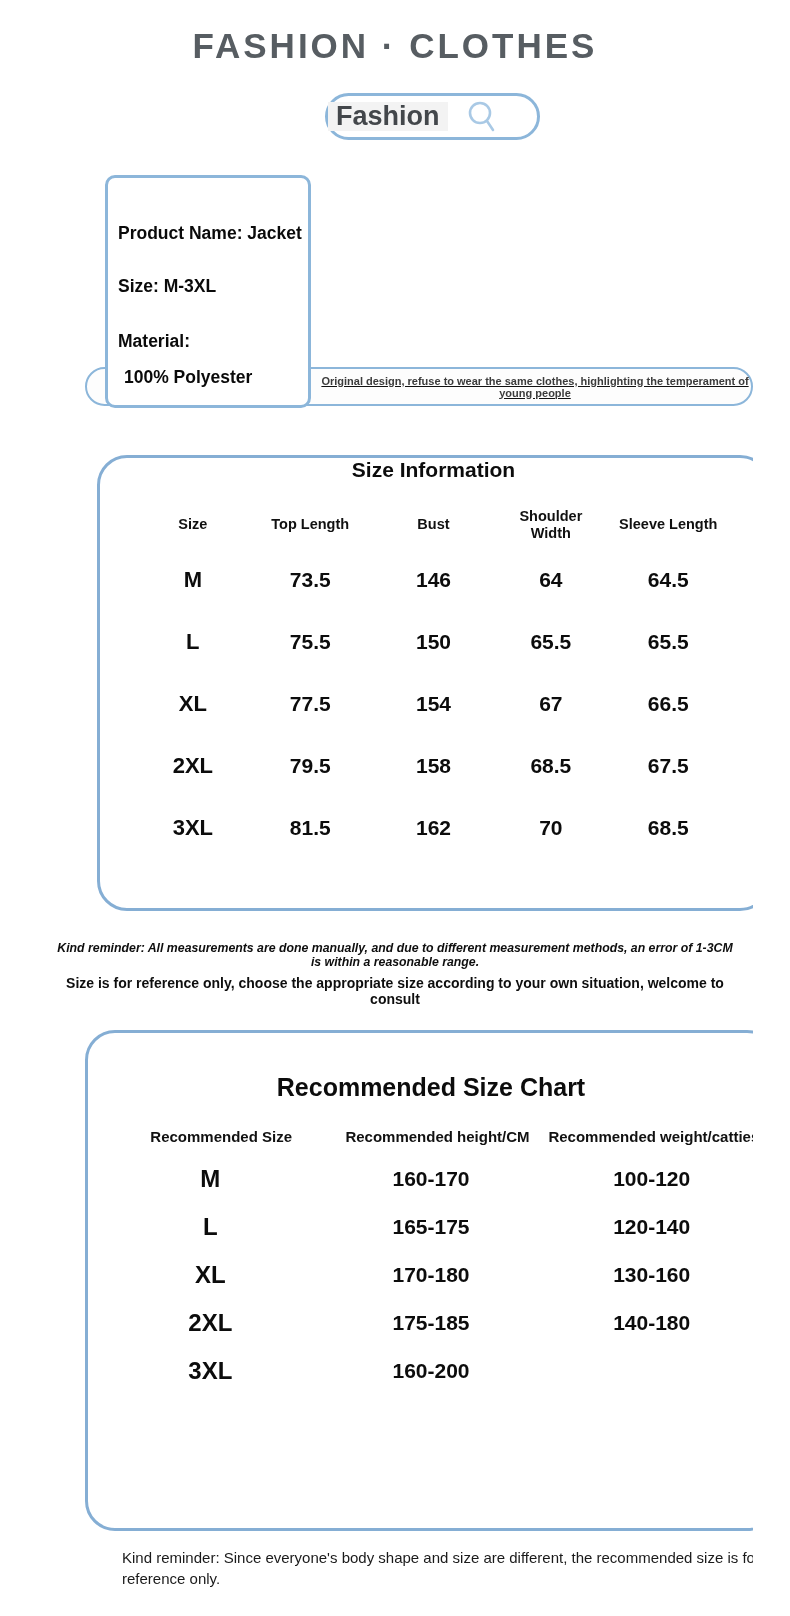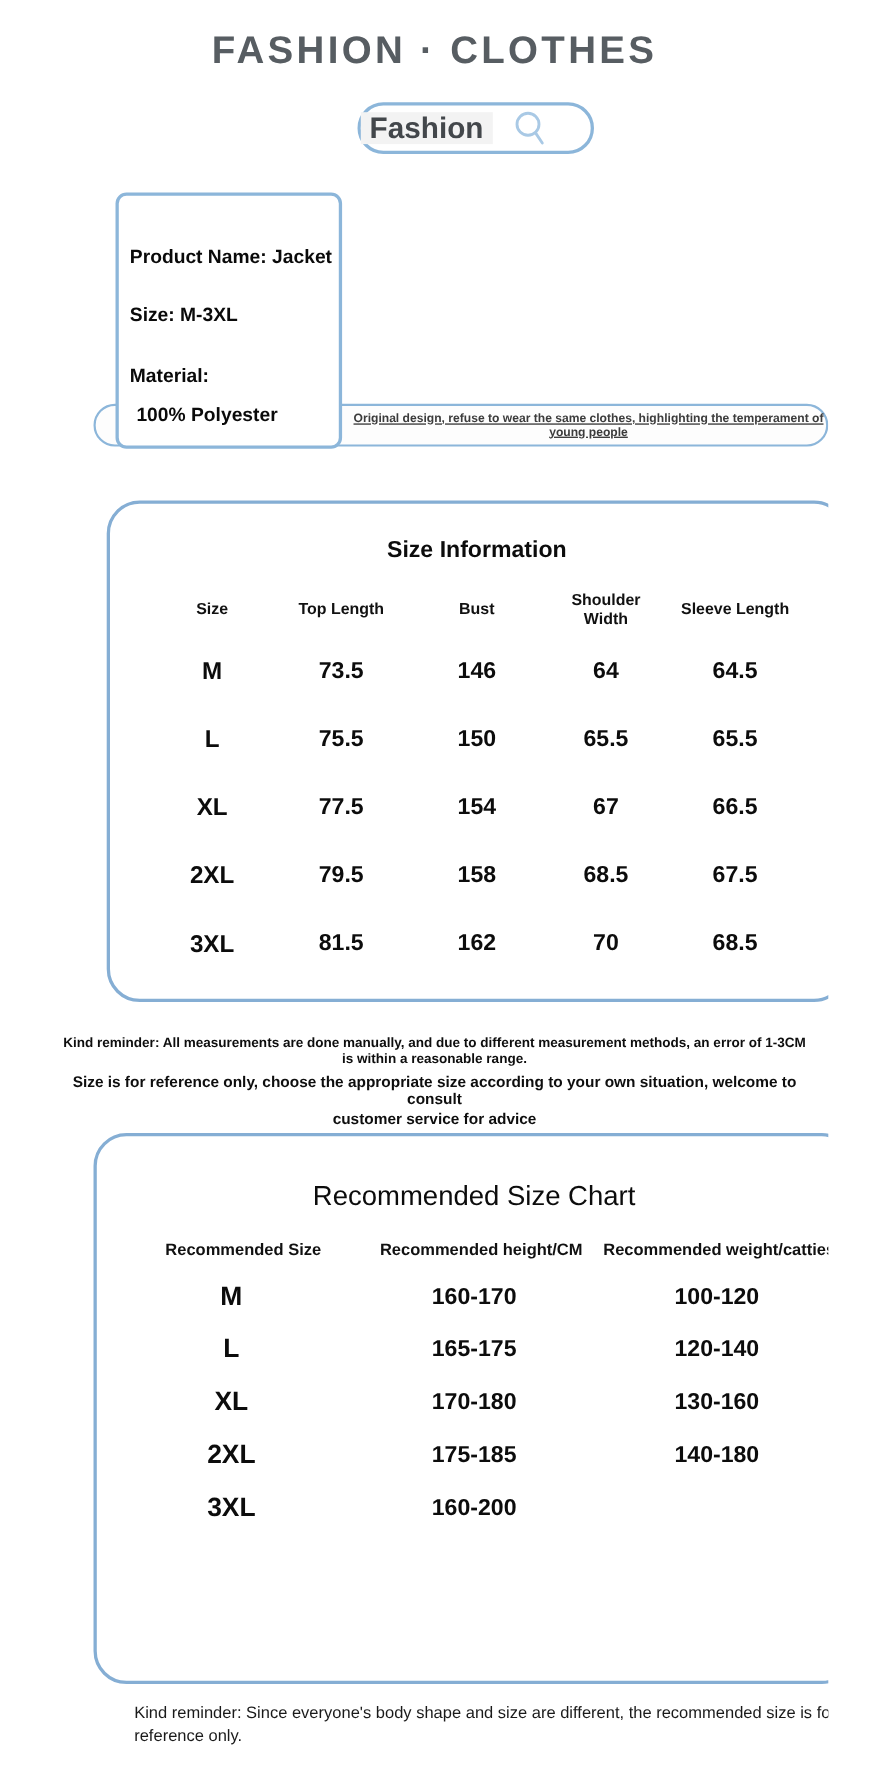--- a/index.html
+++ b/index.html
@@ -29,41 +29,41 @@
 
   
   .banner { position:absolute; top:367px; left:48px; width:668px; height:39px;
             border:2px solid #8cb6da; border-radius:20px; background:#fdfdfd; z-index:1;
             display:flex; align-items:center;text-decoration:underline; }
   .banner-text { margin-left:232px; flex:1; text-align:center; font-size:11px; font-weight:600; color:#3c3c3c; }
 
   
   .size-box { position:absolute; top:455px; left:60px; width:673px; height:456px;
               border:3px solid #85aed4; border-radius:30px; background:#fff; }
-  .size-title { margin-top:30px; text-align:center; font-size:21px; font-weight:800; color:#0c0c0c; }
+  .size-title { text-align:center; font-size:21px; font-weight:800; color:#0c0c0c; }
   .st-grid { display:grid; grid-template-columns:18% 22% 20% 20% 20%; align-items:center; padding:0 40px; }
   .st-head { margin-top:26px; }
   .st-head .cell { font-size:14.5px; font-weight:700; text-align:center; line-height:1.15; }
   .narrow { max-width:72px; margin:0 auto; }
   .st-rows { margin-top:8px; }
   .st-row { height:62px; }
   .st-row .cell { text-align:center; font-weight:700; color:#0c0c0c; }
   .st-row .size-cell { font-size:22px; }
   .st-row .val-cell { font-size:21px; }
 
   
   .size-note { position:absolute; top:941px; left:15px; right:15px; text-align:center; color:#0e0e0e; }
-  .size-note .n1 { font-size:12.3px; font-weight:700; }
+  .size-note .n1 { font-size:12.3px; font-weight:700;font-style:italic; }
   .size-note .n2 { font-size:14px; font-weight:700; margin-top:6px; }
   .size-note .n3 { font-size:14px; font-weight:700; margin-top:2px; }
 
   
   .rec-box { position:absolute; top:1030px; left:48px; width:692px; height:501px;
              border:3px solid #85aed4; border-radius:30px; background:#fff; }
-  .rec-title { margin-top:40px; text-align:center; font-size:25px; font-weight:400; color:#0c0c0c; }
+  .rec-title { margin-top:40px; text-align:center; font-size:25px; font-weight:700; color:#0c0c0c; }
   .rec-grid { display:grid; grid-template-columns:1fr 1fr 1fr; align-items:center; padding:0 12px; }
   .rec-head { margin-top:26px;margin-left:13px; }
   .rec-head .cell { font-size:15px; font-weight:700; text-align:center; }
   .rec-rows { margin-top:10px; }
   .rec-row { height:48px; }
   .rec-row .cell { text-align:center; color:#0c0c0c; }
   .rec-row .size-cell { font-size:24px; font-weight:700; }
   .rec-row .val-cell { font-size:21px; font-weight:600; }
 
   
@@ -146,21 +146,20 @@
         <div class="cell val-cell">162</div>
         <div class="cell val-cell">70</div>
         <div class="cell val-cell">68.5</div>
       </div>
     </div>
   </div>
 
   <div class="size-note">
     <p class="n1">Kind reminder: All measurements are done manually, and due to different measurement methods, an error of 1-3CM is within a reasonable range.</p>
     <p class="n2">Size is for reference only, choose the appropriate size according to your own situation, welcome to consult</p>
-    <p class="n3">customer service for advice</p>
   </div>
 
   <div class="rec-box">
     <div class="rec-title">Recommended Size Chart</div>
 
     <div class="rec-grid rec-head">
       <div class="cell">Recommended Size</div>
       <div class="cell">Recommended height/CM</div>
       <div class="cell">Recommended weight/catties</div>
     </div>

